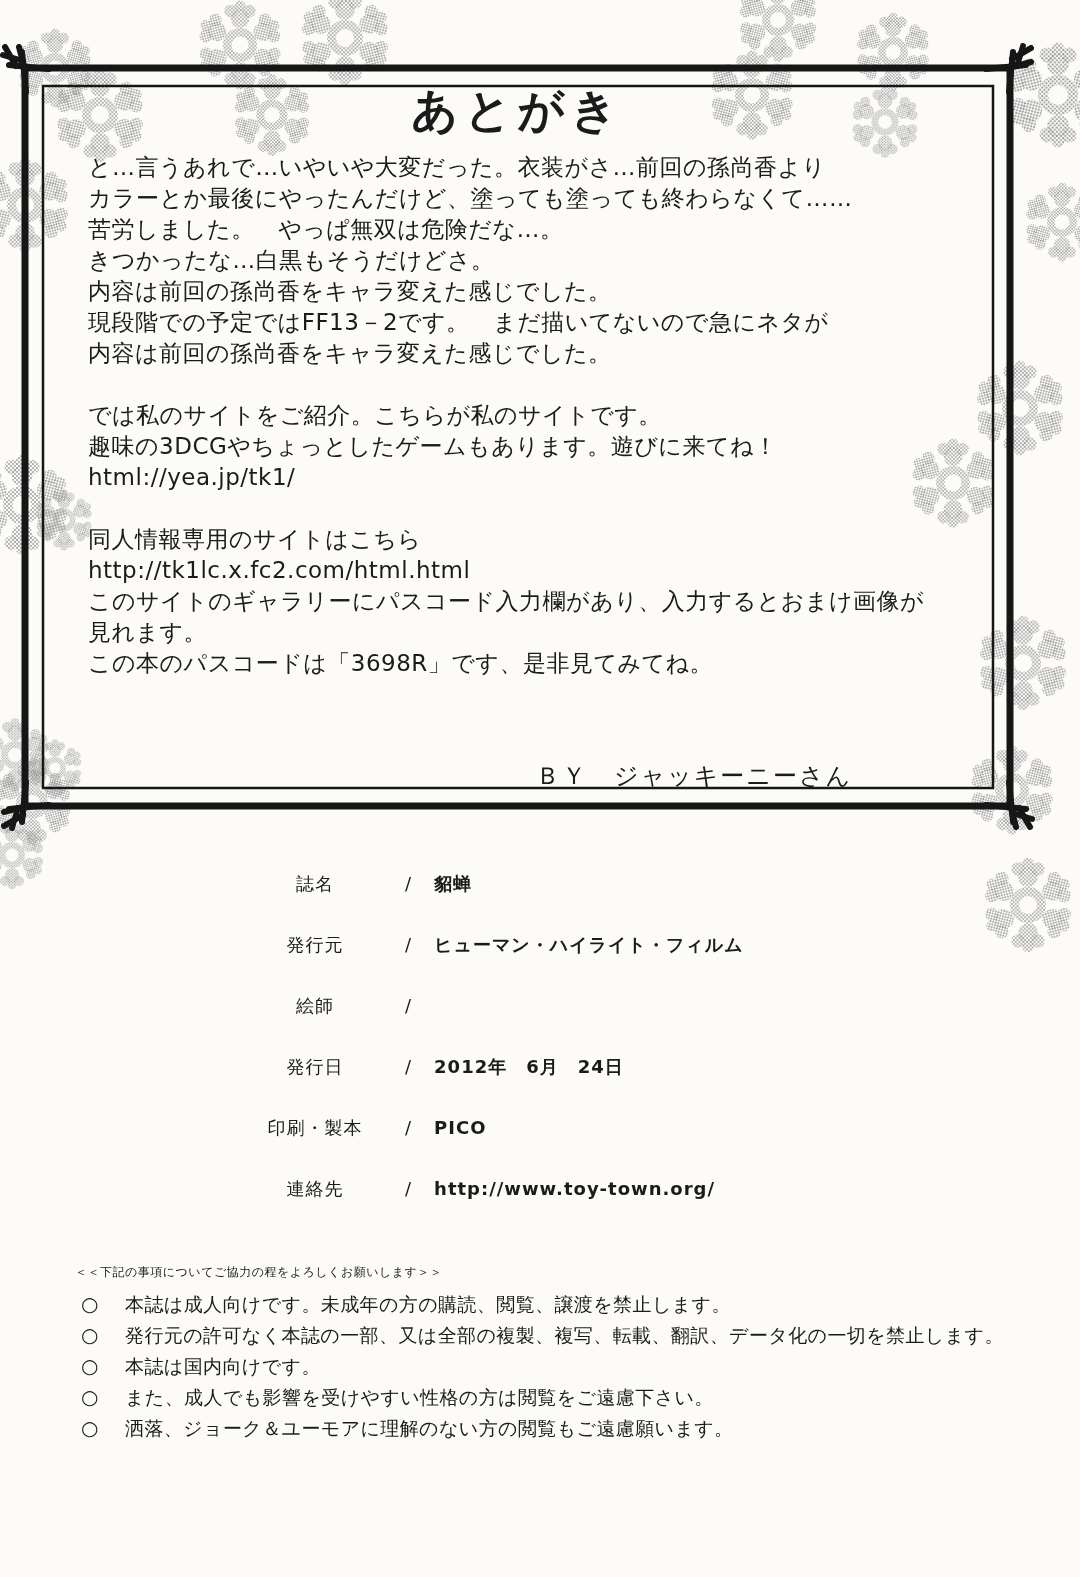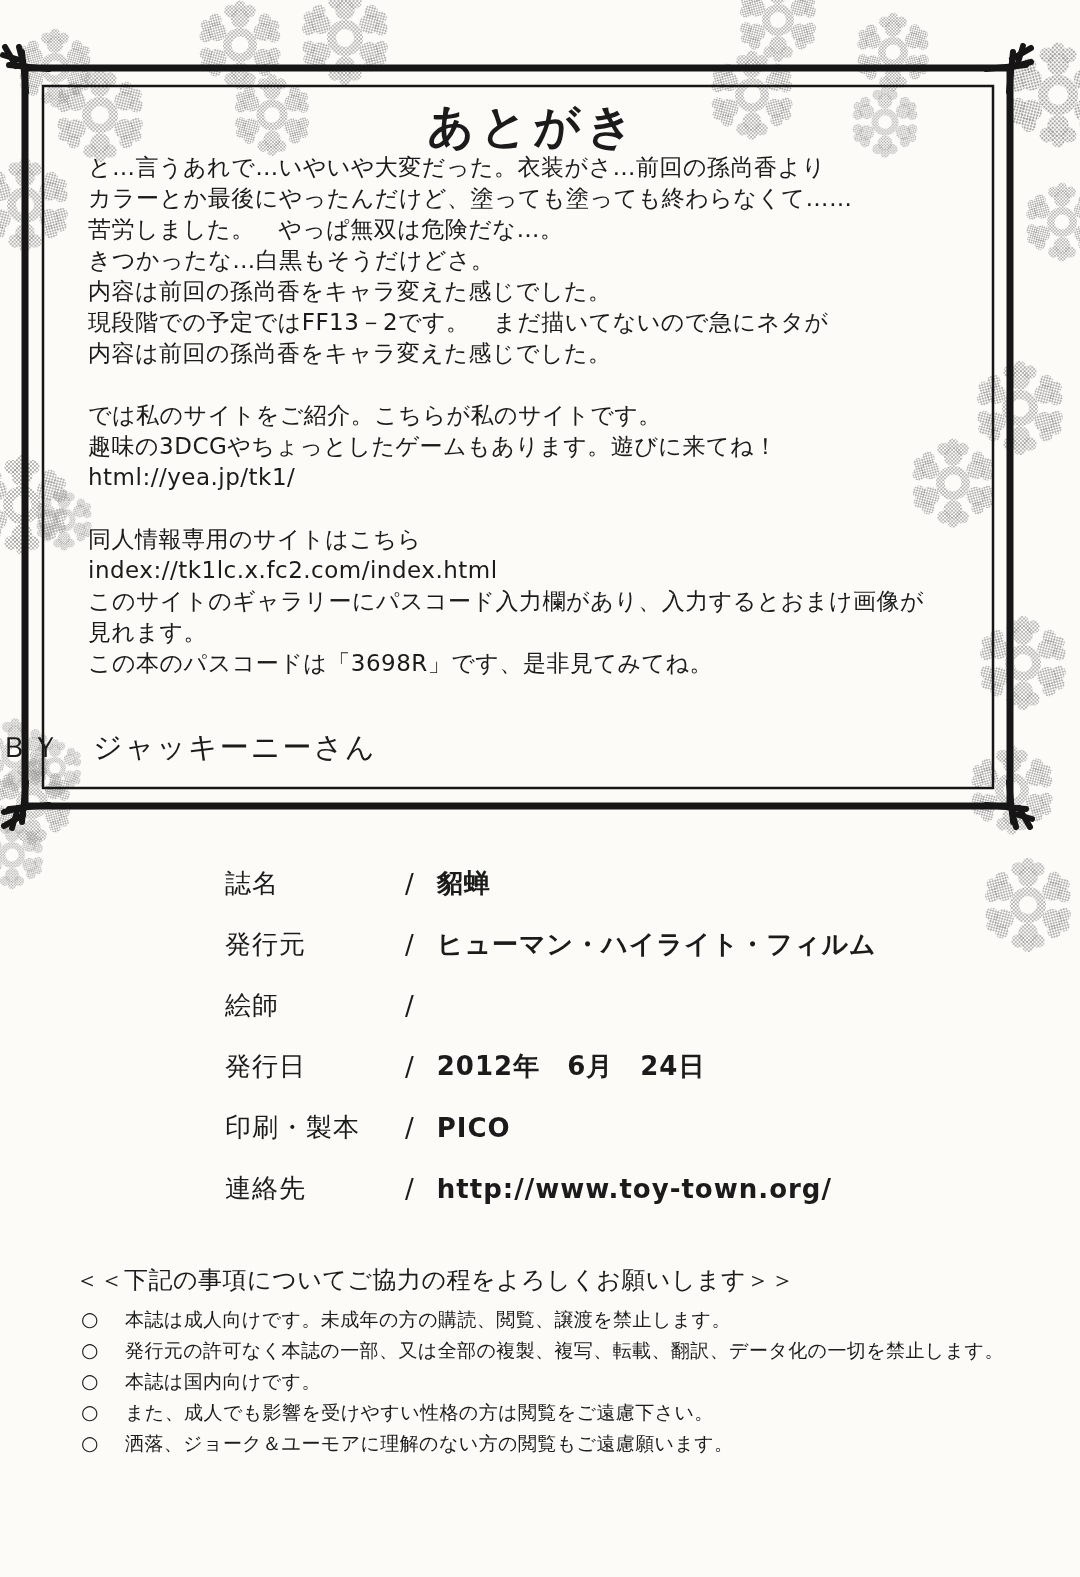--- a/index.html
+++ b/index.html
@@ -15,67 +15,69 @@
     color:#1b1b1b;
     overflow:hidden;
   }
   svg.decor{
     position:absolute;left:0;top:0;width:1080px;height:1577px;
     z-index:0;
   }
   
   .afterword-title{
     position:absolute;left:25px;top:80px;width:985px;
-    margin:16px;text-align:center;
+    margin:0;text-align:center;
     font-size:46px;font-weight:600;letter-spacing:6px;
     z-index:2;
   }
   .afterword-body{
     position:absolute;left:88px;top:152px;width:880px;
     font-size:23px;letter-spacing:0.5px;
     z-index:2;
   }
   .afterword-line{
     min-height:31px;line-height:31px;
     white-space:nowrap;
   }
   .afterword-byline{
-    position:absolute;left:0;top:728px;width:852px;
-    font-size:29px;letter-spacing:2px;
+    position:absolute;left:0;top:760px;width:852px;
+    text-align:right;
+    font-size:24px;letter-spacing:2px;
     z-index:2;
   }
   
   .colophon{
     position:absolute;left:225px;top:853px;width:800px;
     z-index:2;
   }
   .colophon-row{
     display:flex;align-items:center;
     height:61px;
-    font-size:26px;letter-spacing:1px;
-    white-space:nowrap;
+    font-size:18px;letter-spacing:1px;
+    white-space:nowrap;
+    text-align:center;
   }
   .colophon-label{
     width:180px;flex:0 0 180px;
     font-weight:500;
   }
   .colophon-sep{
     flex:0 0 auto;
   }
   .colophon-value{
     margin-left:22px;
     font-weight:bold;
   }
   
   .notices{
     position:absolute;left:75px;top:1264px;width:970px;
     z-index:2;
   }
   .notices-heading{
-    font-size:24px;font-weight:500;letter-spacing:0.5px;
+    font-size:12px;font-weight:500;letter-spacing:0.5px;
     margin:0 0 12px 0;
     white-space:nowrap;
   }
   .notice-item{
     display:flex;align-items:flex-start;
     margin-bottom:9px;
     font-size:19px;font-weight:500;letter-spacing:0.4px;
     line-height:22px;
     white-space:nowrap;
   }
@@ -164,21 +166,21 @@
     <div class="afterword-line">きつかったな…白黒もそうだけどさ。</div>
     <div class="afterword-line">内容は前回の孫尚香をキャラ変えた感じでした。</div>
     <div class="afterword-line">現段階での予定ではFF13－2です。　まだ描いてないので急にネタが</div>
     <div class="afterword-line">内容は前回の孫尚香をキャラ変えた感じでした。</div>
     <div class="afterword-line"></div>
     <div class="afterword-line">では私のサイトをご紹介。こちらが私のサイトです。</div>
     <div class="afterword-line">趣味の3DCGやちょっとしたゲームもあります。遊びに来てね！</div>
     <div class="afterword-line">html://yea.jp/tk1/</div>
     <div class="afterword-line"></div>
     <div class="afterword-line">同人情報専用のサイトはこちら</div>
-    <div class="afterword-line">index://tk1lc.x.fc2.com/index.html</div>
+    <div class="afterword-line">http://tk1lc.x.fc2.com/html.html</div>
     <div class="afterword-line">このサイトのギャラリーにパスコード入力欄があり、入力するとおまけ画像が</div>
     <div class="afterword-line">見れます。</div>
     <div class="afterword-line">この本のパスコードは「3698R」です、是非見てみてね。</div>
   </div>
 
   <div class="afterword-byline">ＢＹ　ジャッキーニーさん</div>
 
   <div class="colophon">
     <div class="colophon-row">
       <span class="colophon-label">誌名</span>

